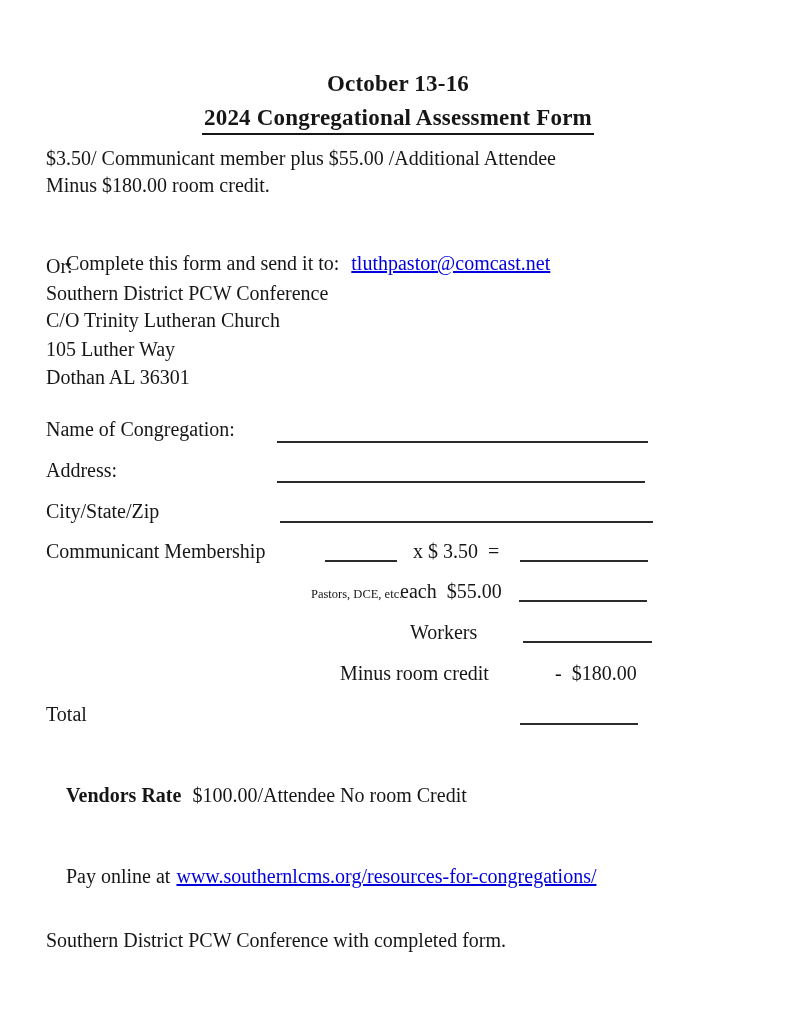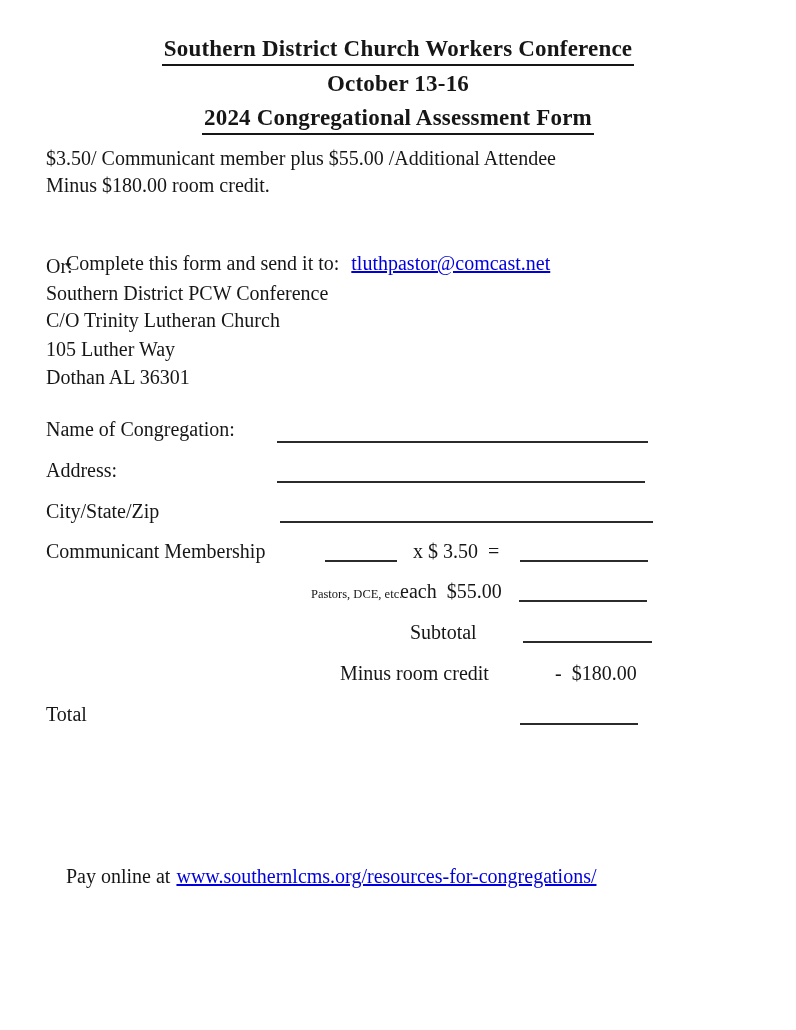--- a/index.html
+++ b/index.html
@@ -53,23 +53,20 @@
     color: #0000dd;
     text-decoration: underline;
     cursor: pointer;
   }
 </style>
 </head>
 <body>
 
 <div id="page">
 
-  <div class="abs center title" style="top:36px;">
-    <span class="u">Southern District Church Workers Conference</span>
-  </div>
   <div class="abs center title" style="top:71px;">October 13-16</div>
   <div class="abs center title" style="top:105px;">
     <span class="u">2024 Congregational Assessment Form</span>
   </div>
 
   <div class="abs body-text" style="left:46px; top:146px;">$3.50/ Communicant member plus $55.00 /Additional Attendee</div>
   <div class="abs body-text" style="left:46px; top:173px;">Minus $180.00 room credit.</div>
 
   <div class="abs body-text" style="left:46px; top:227px;">
     <span>Complete this form and send it to:</span><a class="doc-link" style="margin-left:12px;">tluthpastor@comcast.net</a>
@@ -91,29 +88,33 @@
 
   <div class="abs body-text" style="left:46px; top:539px;">Communicant Membership</div>
   <div class="abs rule" style="left:325px; top:560px; width:72px;"></div>
   <div class="abs body-text" style="left:413px; top:539px;">x $ 3.50  =</div>
   <div class="abs rule" style="left:520px; top:560px; width:128px;"></div>
 
   <div class="abs small-text" style="left:311px; top:587px;">Pastors, DCE, etc.</div>
   <div class="abs body-text" style="left:400px; top:579px;">each  $55.00</div>
   <div class="abs rule" style="left:519px; top:600px; width:128px;"></div>
 
-  <div class="abs body-text" style="left:410px; top:620px;">Subtotal</div>
+  <div class="abs body-text" style="left:410px; top:620px;">Workers</div>
   <div class="abs rule" style="left:523px; top:641px; width:129px;"></div>
 
   <div class="abs body-text" style="left:340px; top:661px;">Minus room credit</div>
   <div class="abs body-text" style="left:531px; top:661px;margin-left:24px;">-  $180.00</div>
 
   <div class="abs body-text" style="left:46px; top:702px;">Total</div>
   <div class="abs rule" style="left:520px; top:723px; width:118px;"></div>
 
+  <div class="abs body-text" style="left:46px; top:759px;">
+    <span class="bold">Vendors Rate</span><span style="margin-left:11px;">$100.00/Attendee No room Credit</span>
+  </div>
 
   <div class="abs body-text" style="left:46px; top:840px;">
     <span>Pay online at</span><a class="doc-link" style="margin-left:6px;">www.southernlcms.org/resources-for-congregations/</a>
   </div>
 
 
+  <div class="abs body-text" style="left:46px; top:928px;">Southern District PCW Conference with completed form.</div>
 
 </div>
 
 </body></html>

